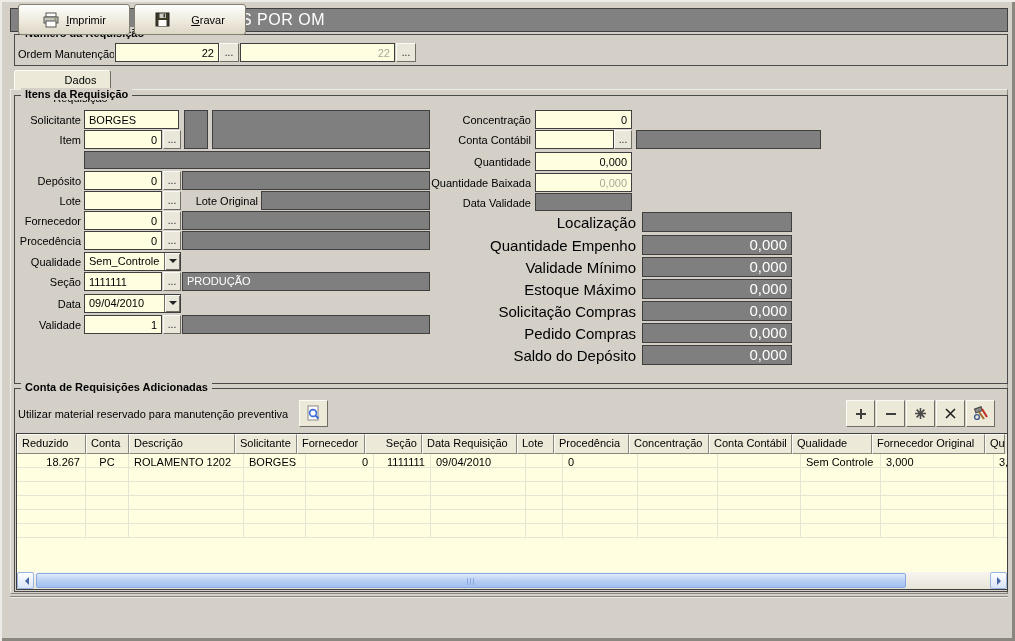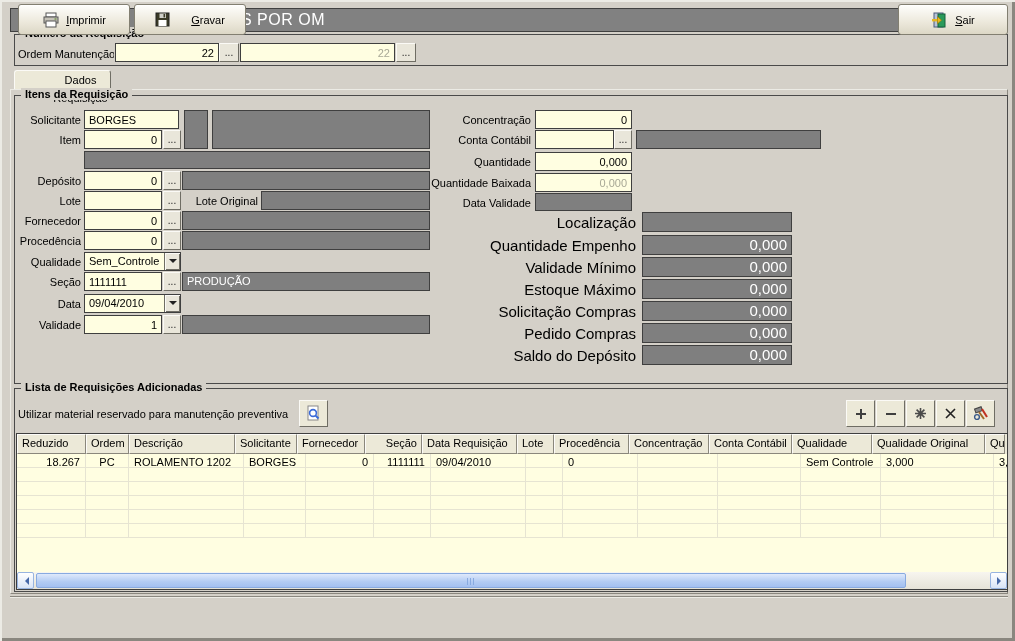--- a/index.html
+++ b/index.html
@@ -161,21 +161,21 @@
   <div class="biglbl" style="left:380px;top:281px;width:256px;">Estoque Máximo</div>
   <div class="gbox big" style="left:642px;top:279px;width:150px;height:20px;">0,000</div>
   <div class="biglbl" style="left:380px;top:303px;width:256px;">Solicitação Compras</div>
   <div class="gbox big" style="left:642px;top:301px;width:150px;height:20px;">0,000</div>
   <div class="biglbl" style="left:380px;top:325px;width:256px;">Pedido Compras</div>
   <div class="gbox big" style="left:642px;top:323px;width:150px;height:20px;">0,000</div>
   <div class="biglbl" style="left:380px;top:347px;width:256px;">Saldo do Depósito</div>
   <div class="gbox big" style="left:642px;top:345px;width:150px;height:20px;">0,000</div>
 
   <div class="abs group" style="left:14px;top:388px;width:994px;height:204px;">
-    <span class="gcap">Lista de Requisições Adicionadas</span>
+    <span class="gcap">Conta de Requisições Adicionadas</span>
   </div>
   <div class="flabel" style="left:18px;top:407px;width:300px;text-align:left;">Utilizar material reservado para manutenção preventiva</div>
 
   <button class="toolbtn" style="left:299px;top:400px;">
     <span class="icon">
       <svg width="17" height="17" viewBox="0 0 17 17">
           <rect x="3" y="1" width="10" height="14" fill="#fff" stroke="#888"></rect>
           <circle cx="8" cy="8" r="3.4" fill="none" stroke="#3a6ad8" stroke-width="1.6"></circle>
           <line x1="10.6" y1="10.6" x2="13.5" y2="13.5" stroke="#3a6ad8" stroke-width="2"></line>
         </svg>
@@ -219,32 +219,32 @@
           <line x1="6" y1="6" x2="11" y2="13" stroke="#a06a2a" stroke-width="2"></line>
           <line x1="9" y1="3" x2="14" y2="11" stroke="#c03020" stroke-width="2"></line>
           <circle cx="4" cy="11" r="2.4" fill="none" stroke="#3a5a8a" stroke-width="1.4"></circle>
         </svg>
     </span>
   </button>
 
   <div class="abs grid">
     <div class="ghead">
         <div class="gh al" style="width: 69px; text-align: left;">Reduzido</div>
-        <div class="gh al" style="width: 43px; text-align: left;">Ordem</div>
+        <div class="gh al" style="width: 43px; text-align: left;">Conta</div>
         <div class="gh al" style="width: 106px; text-align: left;">Descrição</div>
         <div class="gh al" style="width: 62px; text-align: left;">Solicitante</div>
         <div class="gh al" style="width: 68px; text-align: left;">Fornecedor</div>
         <div class="gh ar" style="width: 57px; text-align: right;">Seção</div>
         <div class="gh al" style="width: 95px; text-align: left;">Data Requisição</div>
         <div class="gh al" style="width: 37px; text-align: left;">Lote</div>
         <div class="gh al" style="width: 75px; text-align: left;">Procedência</div>
         <div class="gh al" style="width: 80px; text-align: left;">Concentração</div>
         <div class="gh al" style="width: 83px; text-align: left;">Conta Contábil</div>
         <div class="gh al" style="width: 80px; text-align: left;">Qualidade</div>
-        <div class="gh al" style="width: 113px; text-align: left;">Qualidade Original</div>
+        <div class="gh al" style="width: 113px; text-align: left;">Fornecedor Original</div>
         <div class="gh al" style="width: 20px; text-align: left;">Qu</div>
       </div>
     <div class="gbody">
         <div class="grow">
           <div class="gc" style="width: 69px; text-align: right;">18.267</div>
           <div class="gc" style="width: 43px; text-align: center;">PC</div>
           <div class="gc" style="width: 115px; text-align: left;">ROLAMENTO 1202</div>
           <div class="gc" style="width: 62px; text-align: left;">BORGES</div>
           <div class="gc" style="width: 68px; text-align: right;">0</div>
           <div class="gc" style="width: 57px; text-align: right;">1111111</div>
@@ -367,25 +367,14 @@
     <span class="icon">
       <svg width="15" height="15" viewBox="0 0 15 15">
           <rect x="1" y="1" width="13" height="13" fill="#3a3a26" stroke="#222"></rect>
           <rect x="4.5" y="1.5" width="6.5" height="4.5" fill="#cfcfc8"></rect>
           <rect x="8.5" y="2" width="1.6" height="3.4" fill="#3a3a26"></rect>
           <rect x="3.5" y="8" width="8" height="6" fill="#fff"></rect>
         </svg>
     </span>
     <span class="accel"><u>G</u>ravar</span>
   </button>
-  <button class="fbtn" style="left:898px;width:110px;">
-    <span class="icon">
-      <svg width="18" height="16" viewBox="0 0 18 16">
-          <rect x="3" y="1" width="9" height="14" fill="#b8c4d8" stroke="#4a5a7a"></rect>
-          <rect x="7" y="2" width="7" height="13" fill="#2a9a5a" stroke="#15603a"></rect>
-          <rect x="1" y="7" width="6" height="2.4" fill="#e8b820"></rect>
-          <polygon points="6.5,4.6 10.5,8.2 6.5,11.8" fill="#e8b820" stroke="#a07800" stroke-width="0.6"></polygon>
-        </svg>
-    </span>
-    <span class="accel"><u>S</u>air</span>
-  </button>
 
 </div>
 
 </body></html>

